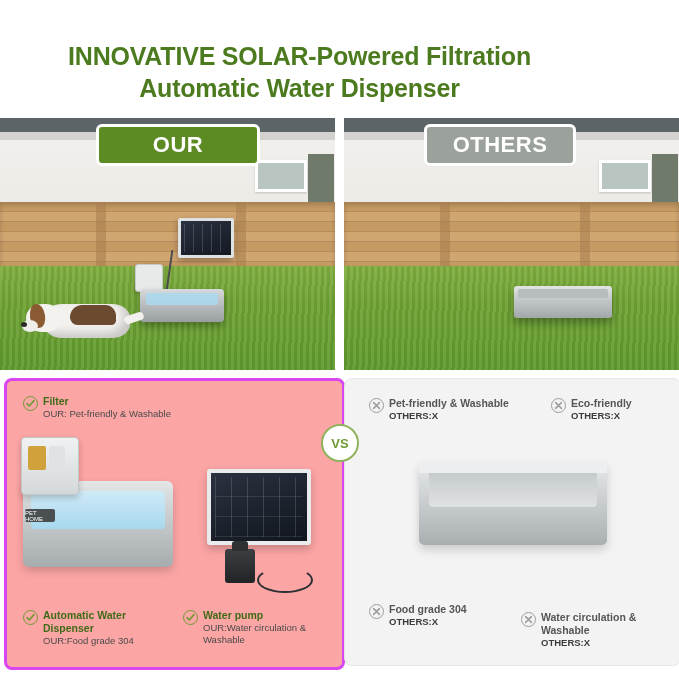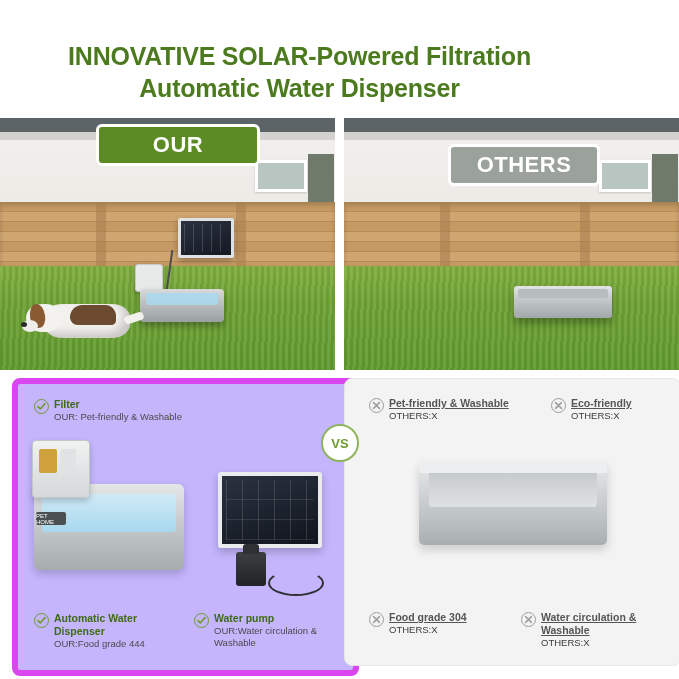--- a/index.html
+++ b/index.html
@@ -155,44 +155,44 @@
     position:absolute;top:6px;height:36px;min-width:106px;
     display:flex;align-items:center;justify-content:center;
     color:#fff;font-size:22px;font-weight:bold;letter-spacing:.5px;
     border-radius:6px;
   }
   .tag.our{
     left:96px;background:#5c8a23;
     border:3px solid #ffffff;padding:0 26px;
   }
   .tag.others{
-    left:448px;background:#9aa29b;
-    border:3px solid #ffffff;padding:0 20px;margin-top:20px;
+    left:424px;background:#9aa29b;
+    border:3px solid #ffffff;padding:0 20px;
   }
 
   
   .bottom{position:absolute;left:0;top:378px;width:679px;height:290px;}
   .card{
     position:absolute;top:0;width:335px;height:286px;border-radius:8px;
   }
-  .card.left{left:12px;background:#c4b5fd;border:6px solid #d946ef;}
+  .card.left{left:4px;background:#fca5a5;border:3px solid #d946ef;}
   .card.right{left:344px;background:#f3f3f3;border:1px solid #e6e6e6;}
 
   .feat{position:absolute;display:flex;gap:5px;align-items:flex-start;}
   .feat .mark{
     flex:none;width:13px;height:13px;border-radius:50%;
     border:1.4px solid #6f9a33;position:relative;margin-top:1px;
   }
   .feat .mark.x{border-color:#9d9d9d;}
   .feat .mark svg{position:absolute;left:1px;top:1px;}
   .feat .txt{font-size:9.5px;line-height:1.26;}
   .feat .t1{font-weight:bold;color:#3f6a16;font-size:10.5px;}
   .feat .t2{color:#4a4a4a;}
-  .card.right .feat .t1{color:#555;font-weight:bold;text-decoration:underline;}
-  .card.right .feat .t2{color:#3b3b3b;font-weight:normal;}
+  .card.right .feat .t1{color:#555;font-weight:bold;}
+  .card.right .feat .t2{color:#3b3b3b;font-weight:bold;}
 
   .vs-badge{
     position:absolute;left:321px;top:46px;width:34px;height:34px;border-radius:50%;
     background:#ffffff;border:2px solid #8fb35c;color:#6f9a33;
     font-size:13px;font-weight:bold;display:flex;align-items:center;justify-content:center;
     z-index:5;
   }
 
   
   .prod-disp{
@@ -357,21 +357,21 @@
       <div class="prod-cord"></div>
 
       <div class="feat" style="left:16px;top:228px;width:148px;">
         <div class="mark">
           <svg width="11" height="11" viewBox="0 0 11 11">
               <path d="M2 5.6 L4.3 8 L9 2.6" stroke="#6f9a33" stroke-width="1.6" fill="none" stroke-linecap="round" stroke-linejoin="round"></path>
             </svg>
         </div>
         <div class="txt">
           <div class="t1">Automatic Water Dispenser</div>
-          <div class="t2">OUR:Food grade 444</div>
+          <div class="t2">OUR:Food grade 304</div>
         </div>
       </div>
 
       <div class="feat" style="left:176px;top:228px;width:150px;justify-content:center;">
         <div class="mark">
           <svg width="11" height="11" viewBox="0 0 11 11">
               <path d="M2 5.6 L4.3 8 L9 2.6" stroke="#6f9a33" stroke-width="1.6" fill="none" stroke-linecap="round" stroke-linejoin="round"></path>
             </svg>
         </div>
         <div class="txt">
@@ -405,21 +405,21 @@
           <div class="t1">Eco-friendly</div>
           <div class="t2">OTHERS:X</div>
         </div>
       </div>
 
       <div class="basin-big">
         <div class="inner"></div>
         <div class="lip"></div>
       </div>
 
-      <div class="feat" style="left:24px;top:232px;width:140px;">
+      <div class="feat" style="left:24px;top:224px;width:140px;">
         <div class="mark x">
           <svg width="11" height="11" viewBox="0 0 11 11">
               <path d="M2.6 2.6 L8.4 8.4 M8.4 2.6 L2.6 8.4" stroke="#9d9d9d" stroke-width="1.5" stroke-linecap="round"></path>
             </svg>
         </div>
         <div class="txt">
           <div class="t1">Food grade 304</div>
           <div class="t2">OTHERS:X</div>
         </div>
       </div>

